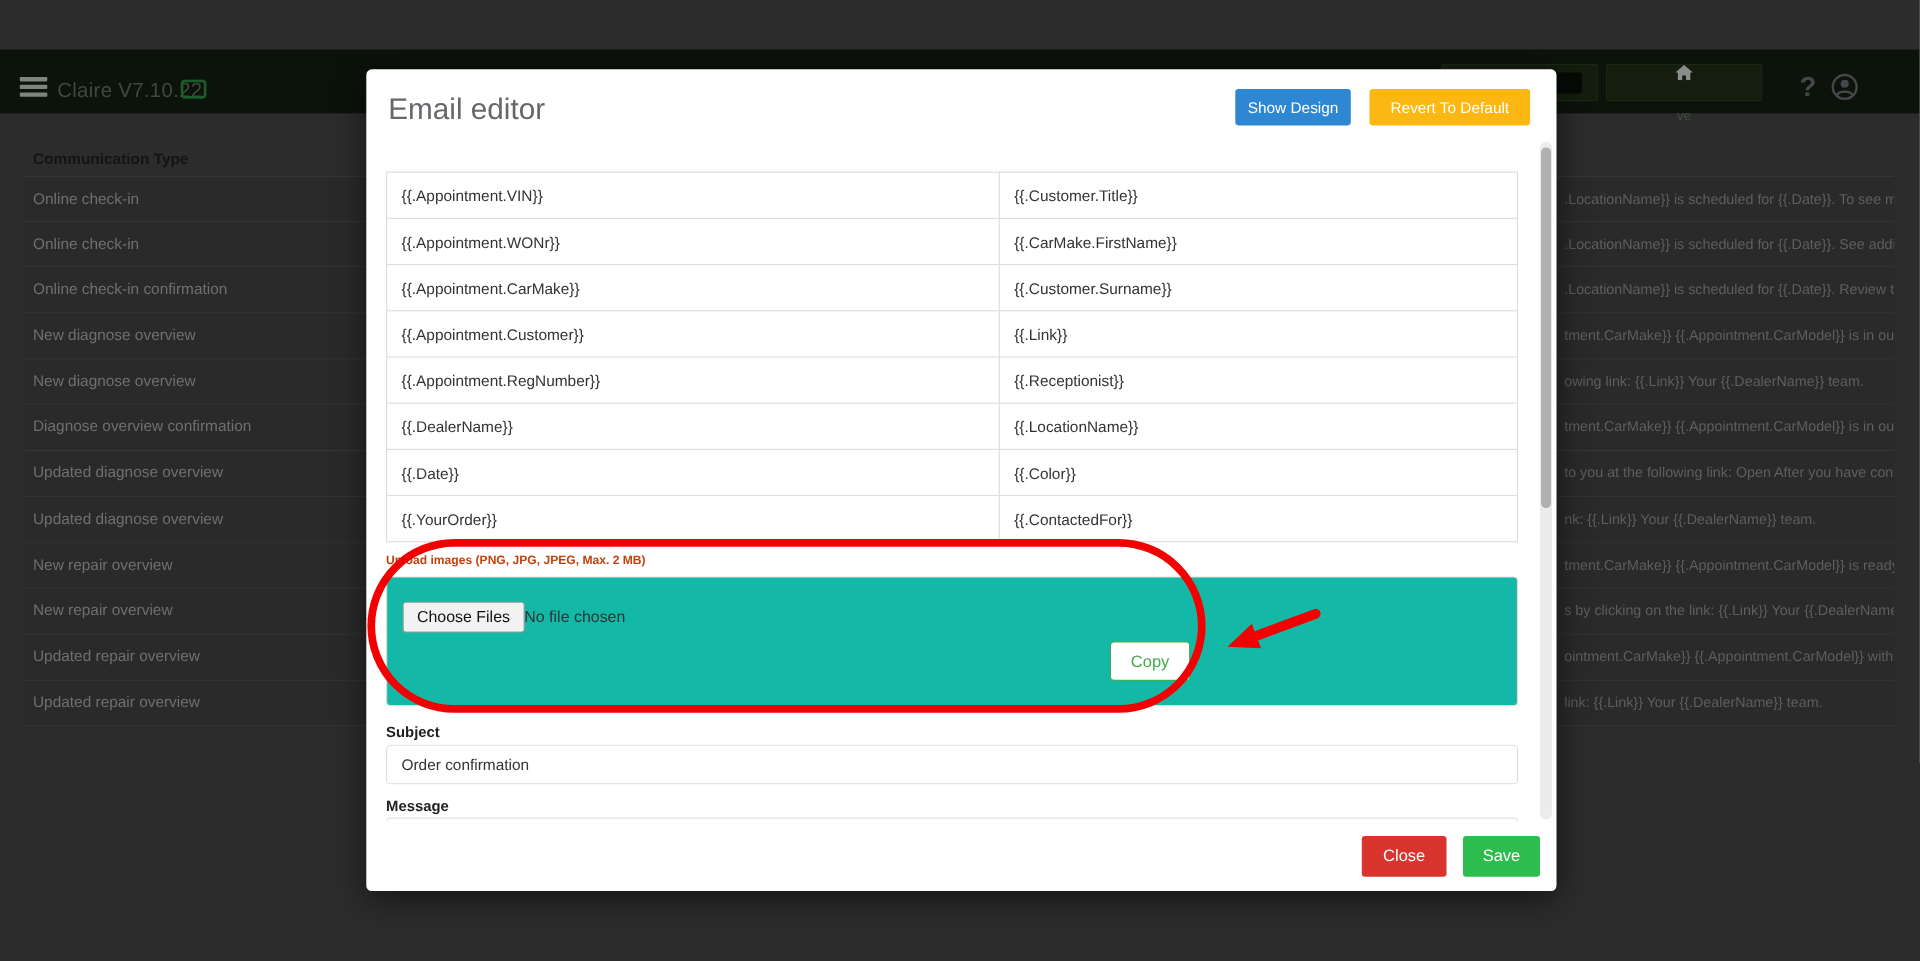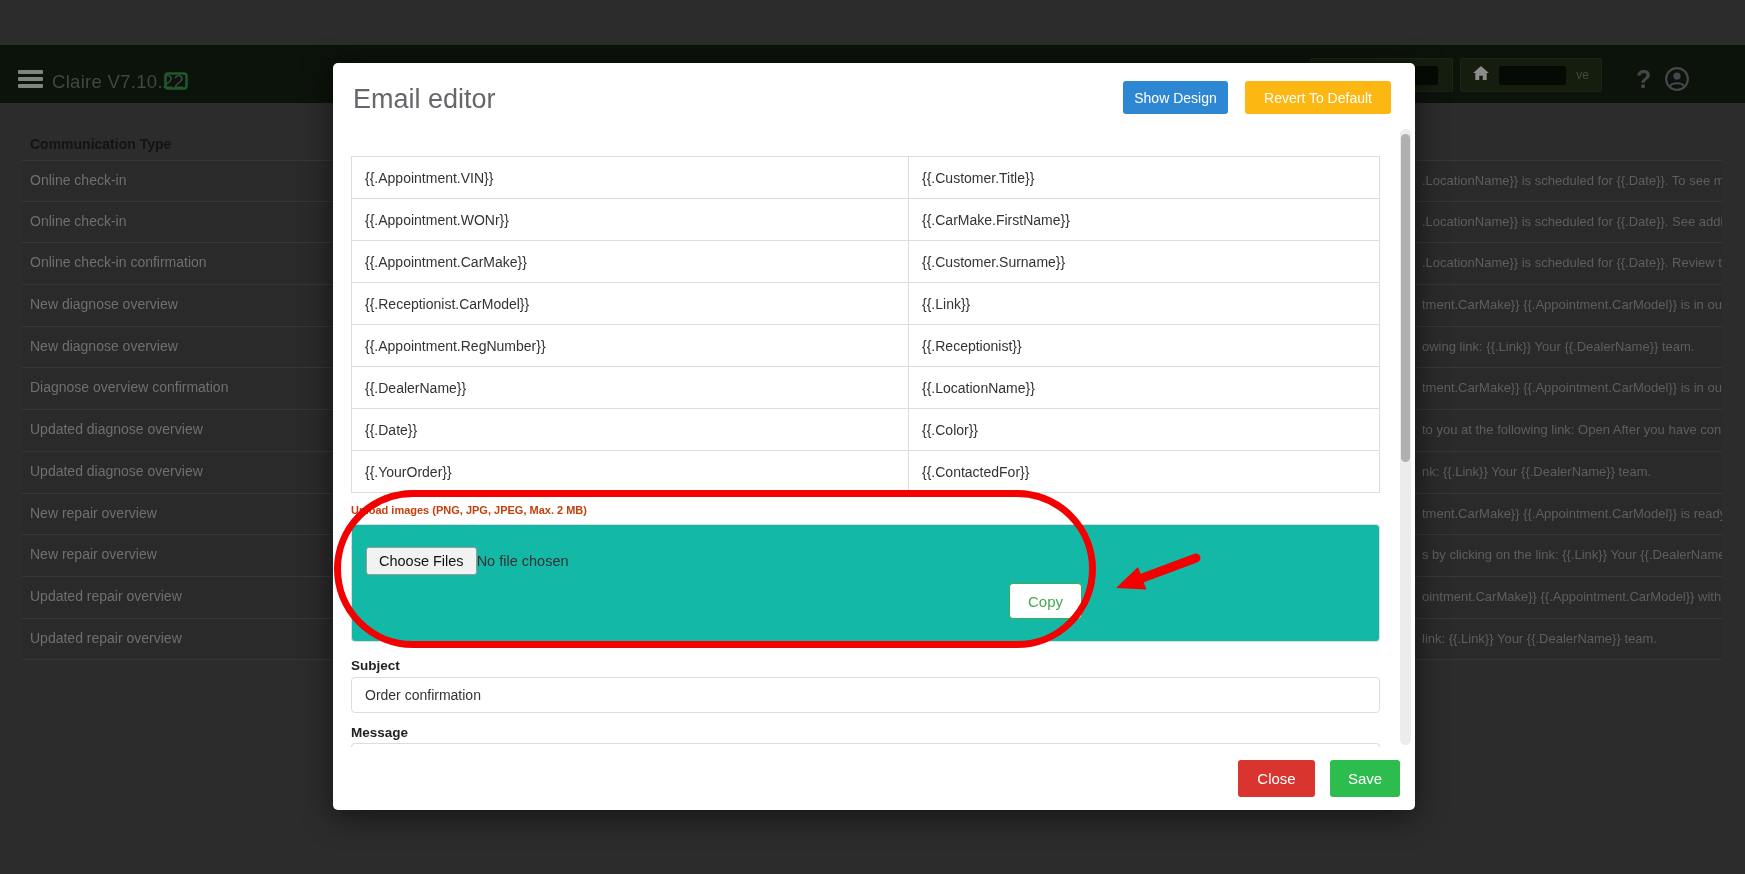--- a/index.html
+++ b/index.html
@@ -8,21 +8,21 @@
   #app { position:relative; width:1745px; height:874px; background:#2c2c2c; overflow:hidden; }
 
   
   .topbar { position:absolute; left:0; top:0; width:1745px; height:58px; background:#0c130b; z-index:2;margin-top:45px; }
   .hamburger { position:absolute; left:18px; top:25px; width:26px; height:19px; cursor:pointer; }
   .hamburger i { display:block; width:25px; height:3.5px; background:#7d857d; border-radius:1px; margin-bottom:3.5px; }
   .app-title { position:absolute; left:52px; top:26px; font-size:18.5px; color:#3f493f; letter-spacing:.3px; }
   .cast-icon { position:absolute; left:164px; top:27px; }
   .hdr-box { position:absolute; top:13px; height:34px; background:#141d0e; border:1px solid #1b2713; border-radius:2px; display:flex; align-items:center; gap:10px; padding:0 12px; }
   .hdr-box--loc { left:1310px; width:143px; }
-  .hdr-box--home { left:1460px; width:142px; }
+  .hdr-box--home { left:1460px; width:142px;flex-direction:column; }
   .redact { height:19px; background:#060a05; border-radius:2px; }
   .hdr-suffix { font-size:12px; color:#444c3e; }
   .help-glyph { position:absolute; left:1636px; top:20px; font-size:25px; font-weight:bold; color:#46464b; cursor:pointer; }
   .user-glyph { position:absolute; left:1664px; top:21px; cursor:pointer; }
 
   
   .page-title { position:absolute; left:14px; top:62px; font-size:31px; font-weight:700; color:#161616; }
   .col-header { position:absolute; left:30px; top:136px; font-size:14px; font-weight:700; color:#141414; }
   .bg-table { position:absolute; left:22px; top:160px; width:1700px; z-index:1; }
   .bg-row { position:relative; height:41.7px; background:#2a2a2a; border-bottom:1px solid #363636; cursor:pointer; }
@@ -176,21 +176,21 @@
           </tr>
       <tr>
             <td class="c0">{{.Appointment.WONr}}</td>
             <td>{{.CarMake.FirstName}}</td>
           </tr>
       <tr>
             <td class="c0">{{.Appointment.CarMake}}</td>
             <td>{{.Customer.Surname}}</td>
           </tr>
       <tr>
-            <td class="c0">{{.Receptionist.CarModel}}</td>
+            <td class="c0">{{.Appointment.Customer}}</td>
             <td>{{.Link}}</td>
           </tr>
       <tr>
             <td class="c0">{{.Appointment.RegNumber}}</td>
             <td>{{.Receptionist}}</td>
           </tr>
       <tr>
             <td class="c0">{{.DealerName}}</td>
             <td>{{.LocationName}}</td>
           </tr>

